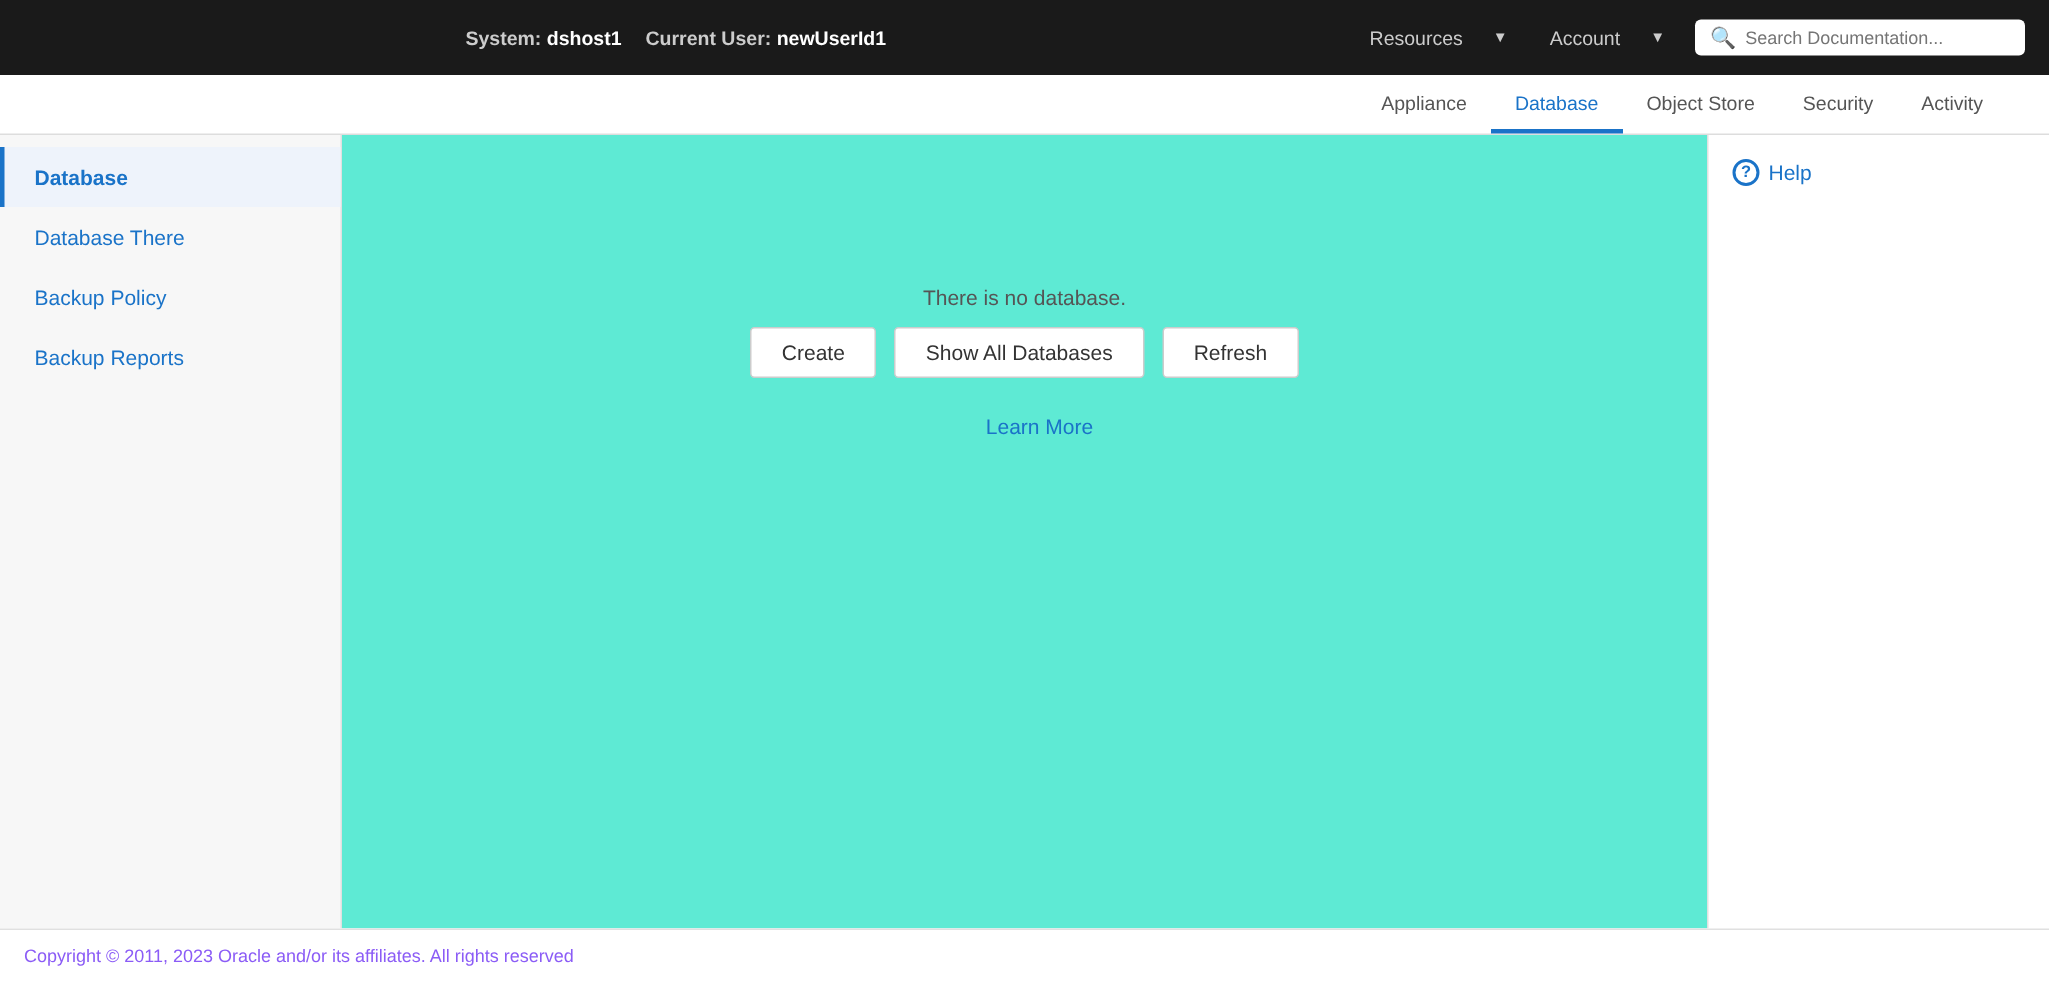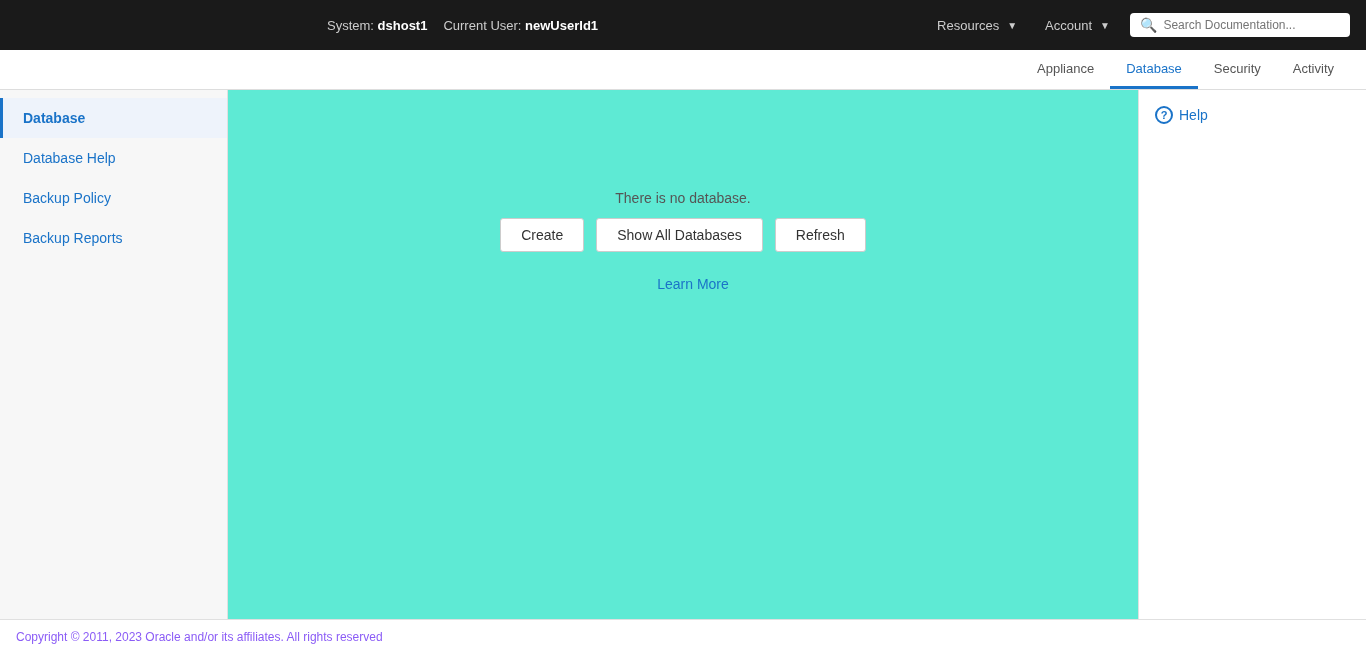--- a/index.html
+++ b/index.html
@@ -53,20 +53,21 @@
       margin-left: 6px;
     }
 
     .header-center {
       flex: 1;
       display: flex;
       align-items: flex-end;
       justify-content: center;
       gap: 16px;
       font-size: 13px;
+      font-weight: bold;
     }
 
     .system-info {
       color: #ccc;
     }
 
     .system-info strong {
       color: #fff;
     }
 
@@ -74,21 +75,21 @@
       display: flex;
       align-items: center;
       gap: 12px;
     }
 
     .resources-btn, .account-btn {
       color: #ccc;
       cursor: pointer;
       display: flex;
       align-items: center;
-      gap: 8px;
+      gap: 20px;
       font-size: 13px;
       padding: 6px 8px;
       border-radius: 3px;
     }
 
     .dropdown-arrow {
       font-size: 10px;
     }
 
     .search-box {
@@ -114,21 +115,21 @@
       color: #666;
       font-size: 14px;
     }
 
     
     .sub-nav {
       background: #fff;
       border-bottom: 1px solid #ddd;
       display: flex;
       align-items: center;
-      padding: 0 16px;
+      padding: 0 28px;
       height: 40px;
       justify-content: flex-end;
     }
 
     .sub-nav-items {
       display: flex;
       align-items: center;
       gap: 0;
     }
 
@@ -306,30 +307,31 @@
       <span class="search-icon-char">🔍</span>
       <input type="text" placeholder="Search Documentation..." style="">
     </div>
   </div>
 </header>
 
 <nav class="sub-nav">
   <div class="sub-nav-items">
     <a class="sub-nav-item">Appliance</a>
     <a class="sub-nav-item active">Database</a>
+    <a class="sub-nav-item">Object Store</a>
     <a class="sub-nav-item">Security</a>
     <a class="sub-nav-item">Activity</a>
   </div>
 </nav>
 
 <div class="main-layout">
 
   <aside class="sidebar">
     <div class="sidebar-item active">Database</div>
-    <div class="sidebar-item">Database Help</div>
+    <div class="sidebar-item">Database There</div>
     <div class="sidebar-item">Backup Policy</div>
     <div class="sidebar-item">Backup Reports</div>
   </aside>
 
   <main class="content-area">
     <p class="no-database-msg">There is no database.</p>
     <div class="action-buttons">
       <button class="btn btn-primary">Create</button>
       <button class="btn">Show All Databases</button>
       <button class="btn">Refresh</button>

